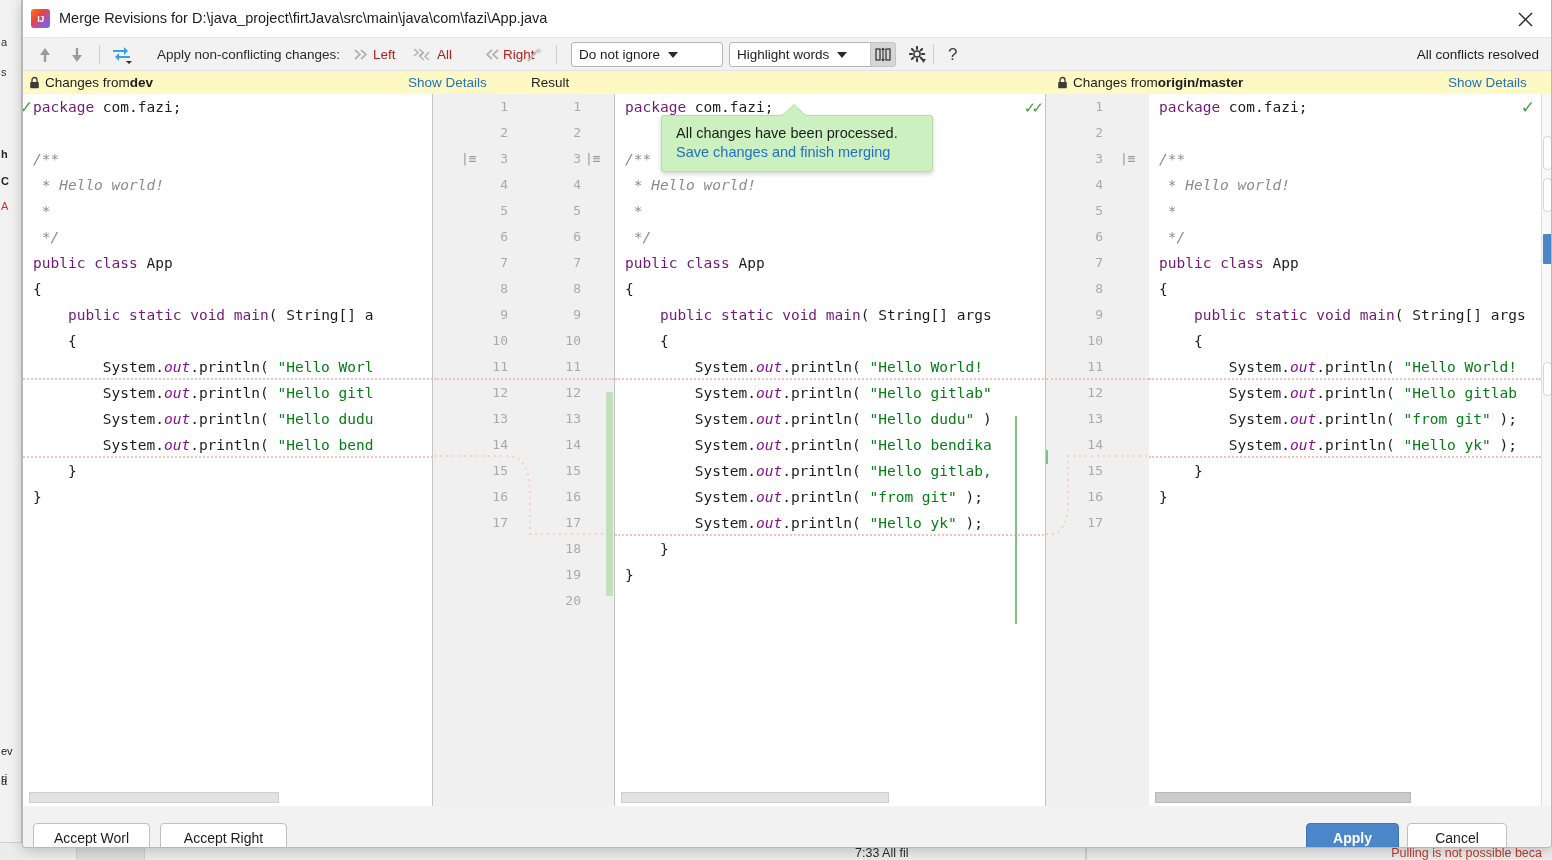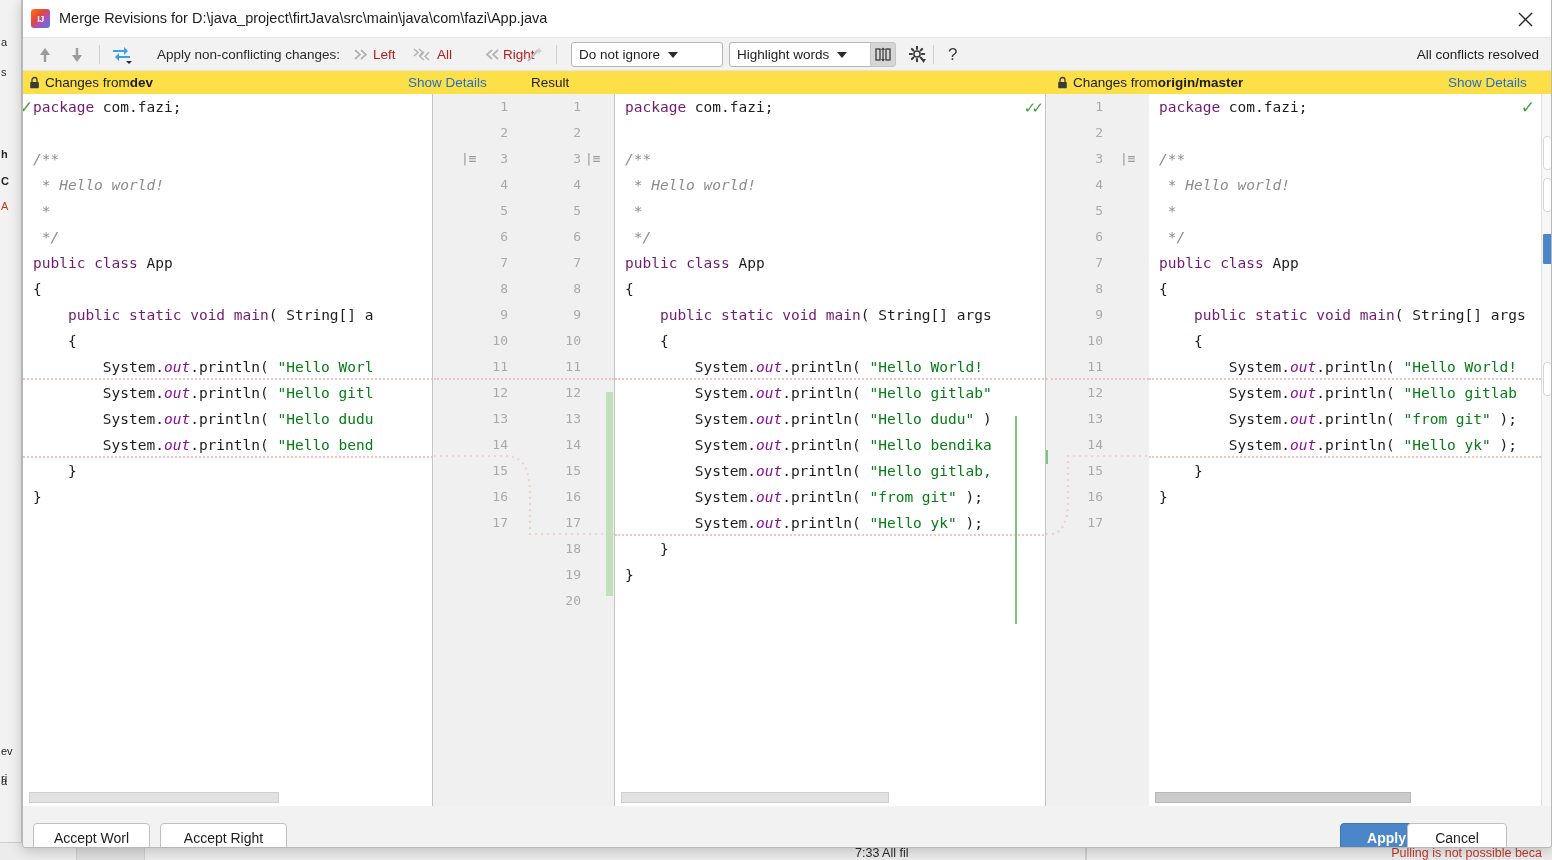--- a/index.html
+++ b/index.html
@@ -172,21 +172,21 @@
     right: 12px; top: 0; height: 33px;
     display: flex; align-items: center;
     font-size: 13.5px;
     color: #1d1d1d;
   }
 
   
   #caption-row {
     position: relative;
     height: 23px;
-    background: #fde047;
+    background: #fef9c3;
   }
   .cap {
     position: absolute;
     top: 0; height: 23px;
     display: flex; align-items: center;
     font-size: 13.5px;
     color: #1d1d1d;
     white-space: nowrap;
   }
   .cap b { font-weight: bold; }
@@ -675,24 +675,30 @@
         <div class="marker-round" style="top:84px;"></div>
         <div class="marker-blue" style="top:140px;"></div>
         <div class="marker-round" style="top:268px;"></div>
       </div>
 
       <div class="hscroll-track" style="left:6px; width:380px;">
         <div class="hscroll-thumb dark" style="left:0px; width:256px;"></div>
       </div>
     </div>
 
+    <div id="balloon">
+      <div id="balloon-tip-edge"></div>
+      <div id="balloon-tip"></div>
+      <div class="line1">All changes have been processed.</div>
+      <div class="line2">Save changes and finish merging</div>
+    </div>
 
   </div>
 
   <div id="actionbar">
     <div class="btn" style="left:10px; width:117px;">Accept Worl</div>
     <div class="btn" style="left:137px; width:127px;">Accept Right</div>
-    <div class="btn primary" style="left:1317px; width:93px;">Apply</div>
+    <div class="btn primary" style="left:1283px; width:93px;">Apply</div>
     <div class="btn" style="left:1384px; width:100px;">Cancel</div>
 
   </div>
 
 </div>
 
 </body></html>

